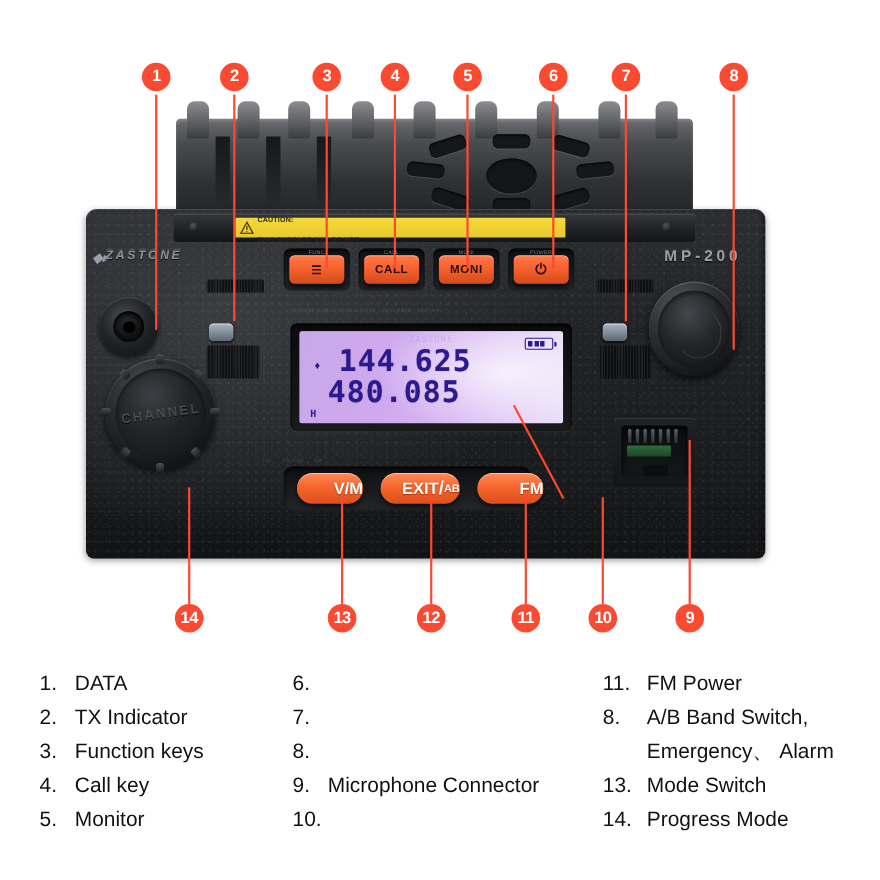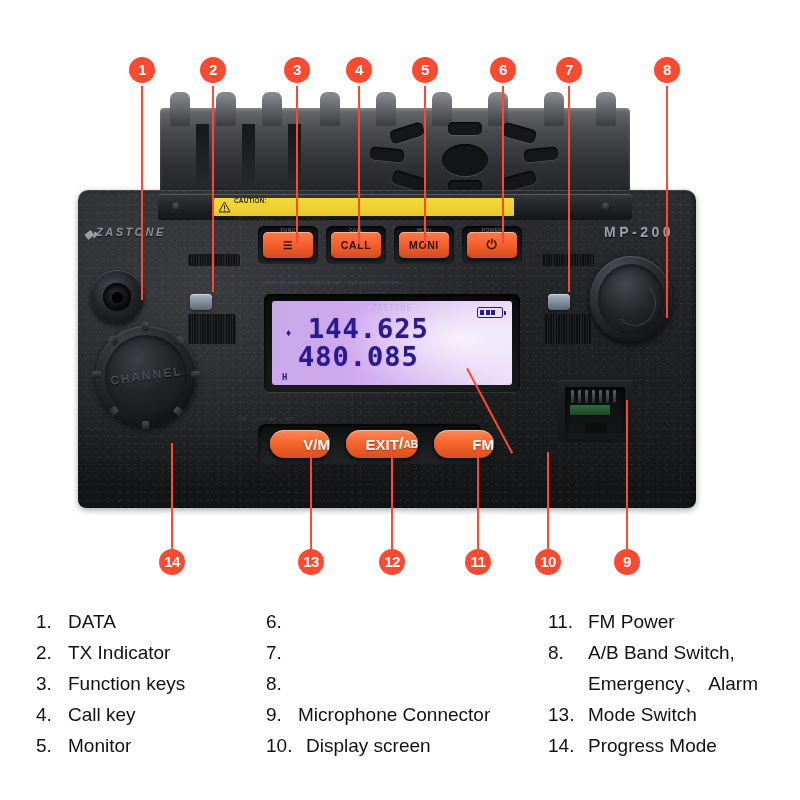--- a/index.html
+++ b/index.html
@@ -728,21 +728,20 @@
       </div>
       <div class="legend-item">
         <span class="legend-num">8.</span>
       </div>
       <div class="legend-item">
         <span class="legend-num">9.</span>
         <span>Microphone Connector</span>
       </div>
       <div class="legend-item">
         <span class="legend-num wide">10.</span>
-        <span>Display screen</span>
       </div>
     </div>
 
     <div class="legend-col" style="left:548px; width:252px;">
       <div class="legend-item">
         <span class="legend-num wide">11.</span>
         <span>FM Power</span>
       </div>
       <div class="legend-item">
         <span class="legend-num wide">8.</span>

